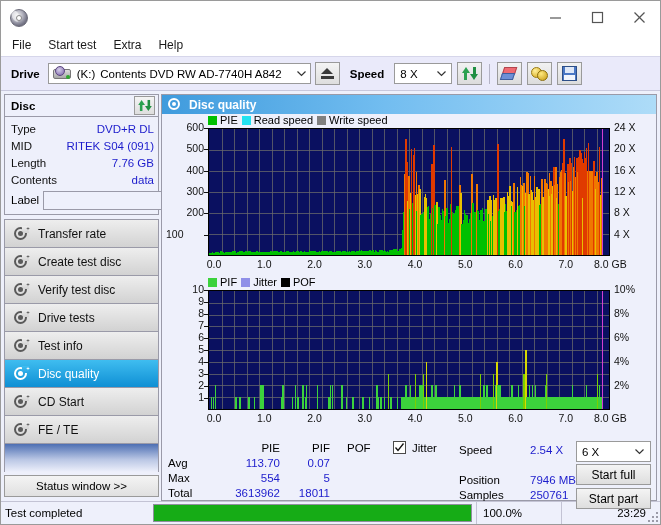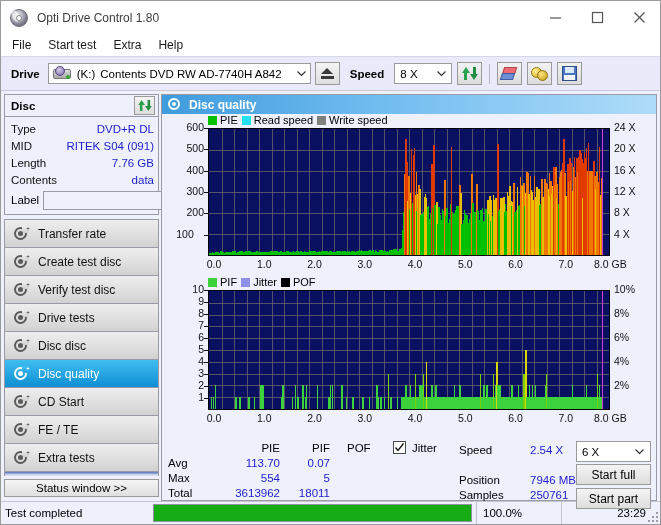--- a/index.html
+++ b/index.html
@@ -184,21 +184,20 @@
 <body>
 
 <div class="window">
 
   <div class="titlebar">
     <div class="app-icon">
       <div class="disc"></div>
         <div class="gleam"></div>
         <div class="hole"></div>
     </div>
-    <div class="title-text">Opti Drive Control 1.80</div>
     <div class="win-btns">
       <div class="win-btn">
         <svg width="13" height="13">
             <line x1="1" y1="7" x2="12" y2="7" stroke="#555" stroke-width="1.2"></line>
           </svg>
       </div>
       <div class="win-btn">
         <svg width="13" height="13">
             <rect x="1.5" y="1.5" width="10" height="10" fill="none" stroke="#555" stroke-width="1.2"></rect>
           </svg>
@@ -363,21 +362,21 @@
             </span>
           <span>Drive tests</span>
         </div>
         <div class="nav-item">
           <span class="nav-ico">
               <span class="ring"></span>
               <span class="cut"></span>
               <span class="ctr"></span>
               <span class="spark"></span>
             </span>
-          <span>Disc disc</span>
+          <span>Test info</span>
         </div>
         <div class="nav-item sel">
           <span class="nav-ico">
               <span class="ring"></span>
               <span class="cut"></span>
               <span class="ctr"></span>
               <span class="spark"></span>
             </span>
           <span>Disc quality</span>
         </div>
@@ -391,29 +390,20 @@
           <span>CD Start</span>
         </div>
         <div class="nav-item">
           <span class="nav-ico">
               <span class="ring"></span>
               <span class="cut"></span>
               <span class="ctr"></span>
               <span class="spark"></span>
             </span>
           <span>FE / TE</span>
-        </div>
-        <div class="nav-item">
-          <span class="nav-ico">
-              <span class="ring"></span>
-              <span class="cut"></span>
-              <span class="ctr"></span>
-              <span class="spark"></span>
-            </span>
-          <span>Extra tests</span>
         </div>
       </div>
 
       <div class="nav-spacer"></div>
 
       <div class="status-win">Status window &gt;&gt;</div>
     </div>
 
     <div class="main">
       <div class="panel">
@@ -908,21 +898,21 @@
                   <i style="left: 97.6744%; width: 0.392558%; height: 47.9106%; background: rgb(232, 192, 0);"></i>
                   <i style="left: 97.907%; width: 0.392558%; height: 61.1515%; background: rgb(240, 120, 0);"></i>
                 </div>
               <svg class="speedline" id="sl1" preserveAspectRatio="none" viewBox="0 0 1000 600">
                   <polyline points="0.0,528.0 62.5,514.0 125.0,500.0 187.5,488.0 250.0,478.0 312.5,468.0 375.0,458.0 437.5,450.0 487.5,444.0 500.0,448.0 562.5,456.0 625.0,464.0 687.5,470.0 750.0,478.0 812.5,486.0 875.0,494.0 937.5,505.0 981.3,522.0" fill="none" stroke="#22e2f0" stroke-width="4" vector-effect="non-scaling-stroke"></polyline>
                 </svg>
               <div class="endline" id="end1" style="left: 98.125%;"></div>
             </div>
             <div id="ax1y">
                 <div></div>
-                <div class="ax axl" style="left: 2px; top: 113.667px; width: 38px; text-align: center;">100</div>
+                <div class="ax axl" style="left: 2px; top: 113.667px; width: 38px; text-align: left;">100</div>
                 <div class="tickm" style="left: 40px; top: 120.667px; width: 4px; height: 1px;"></div>
                 <div class="ax axl" style="left: 2px; top: 92.3333px; width: 38px; text-align: right;">200</div>
                 <div class="tickm" style="left: 40px; top: 99.3333px; width: 4px; height: 1px;"></div>
                 <div class="ax axl" style="left: 2px; top: 71px; width: 38px; text-align: right;">300</div>
                 <div class="tickm" style="left: 40px; top: 78px; width: 4px; height: 1px;"></div>
                 <div class="ax axl" style="left: 2px; top: 49.6667px; width: 38px; text-align: right;">400</div>
                 <div class="tickm" style="left: 40px; top: 56.6667px; width: 4px; height: 1px;"></div>
                 <div class="ax axl" style="left: 2px; top: 28.3333px; width: 38px; text-align: right;">500</div>
                 <div class="tickm" style="left: 40px; top: 35.3333px; width: 4px; height: 1px;"></div>
                 <div class="ax axl" style="left: 2px; top: 7px; width: 38px; text-align: right;">600</div>

